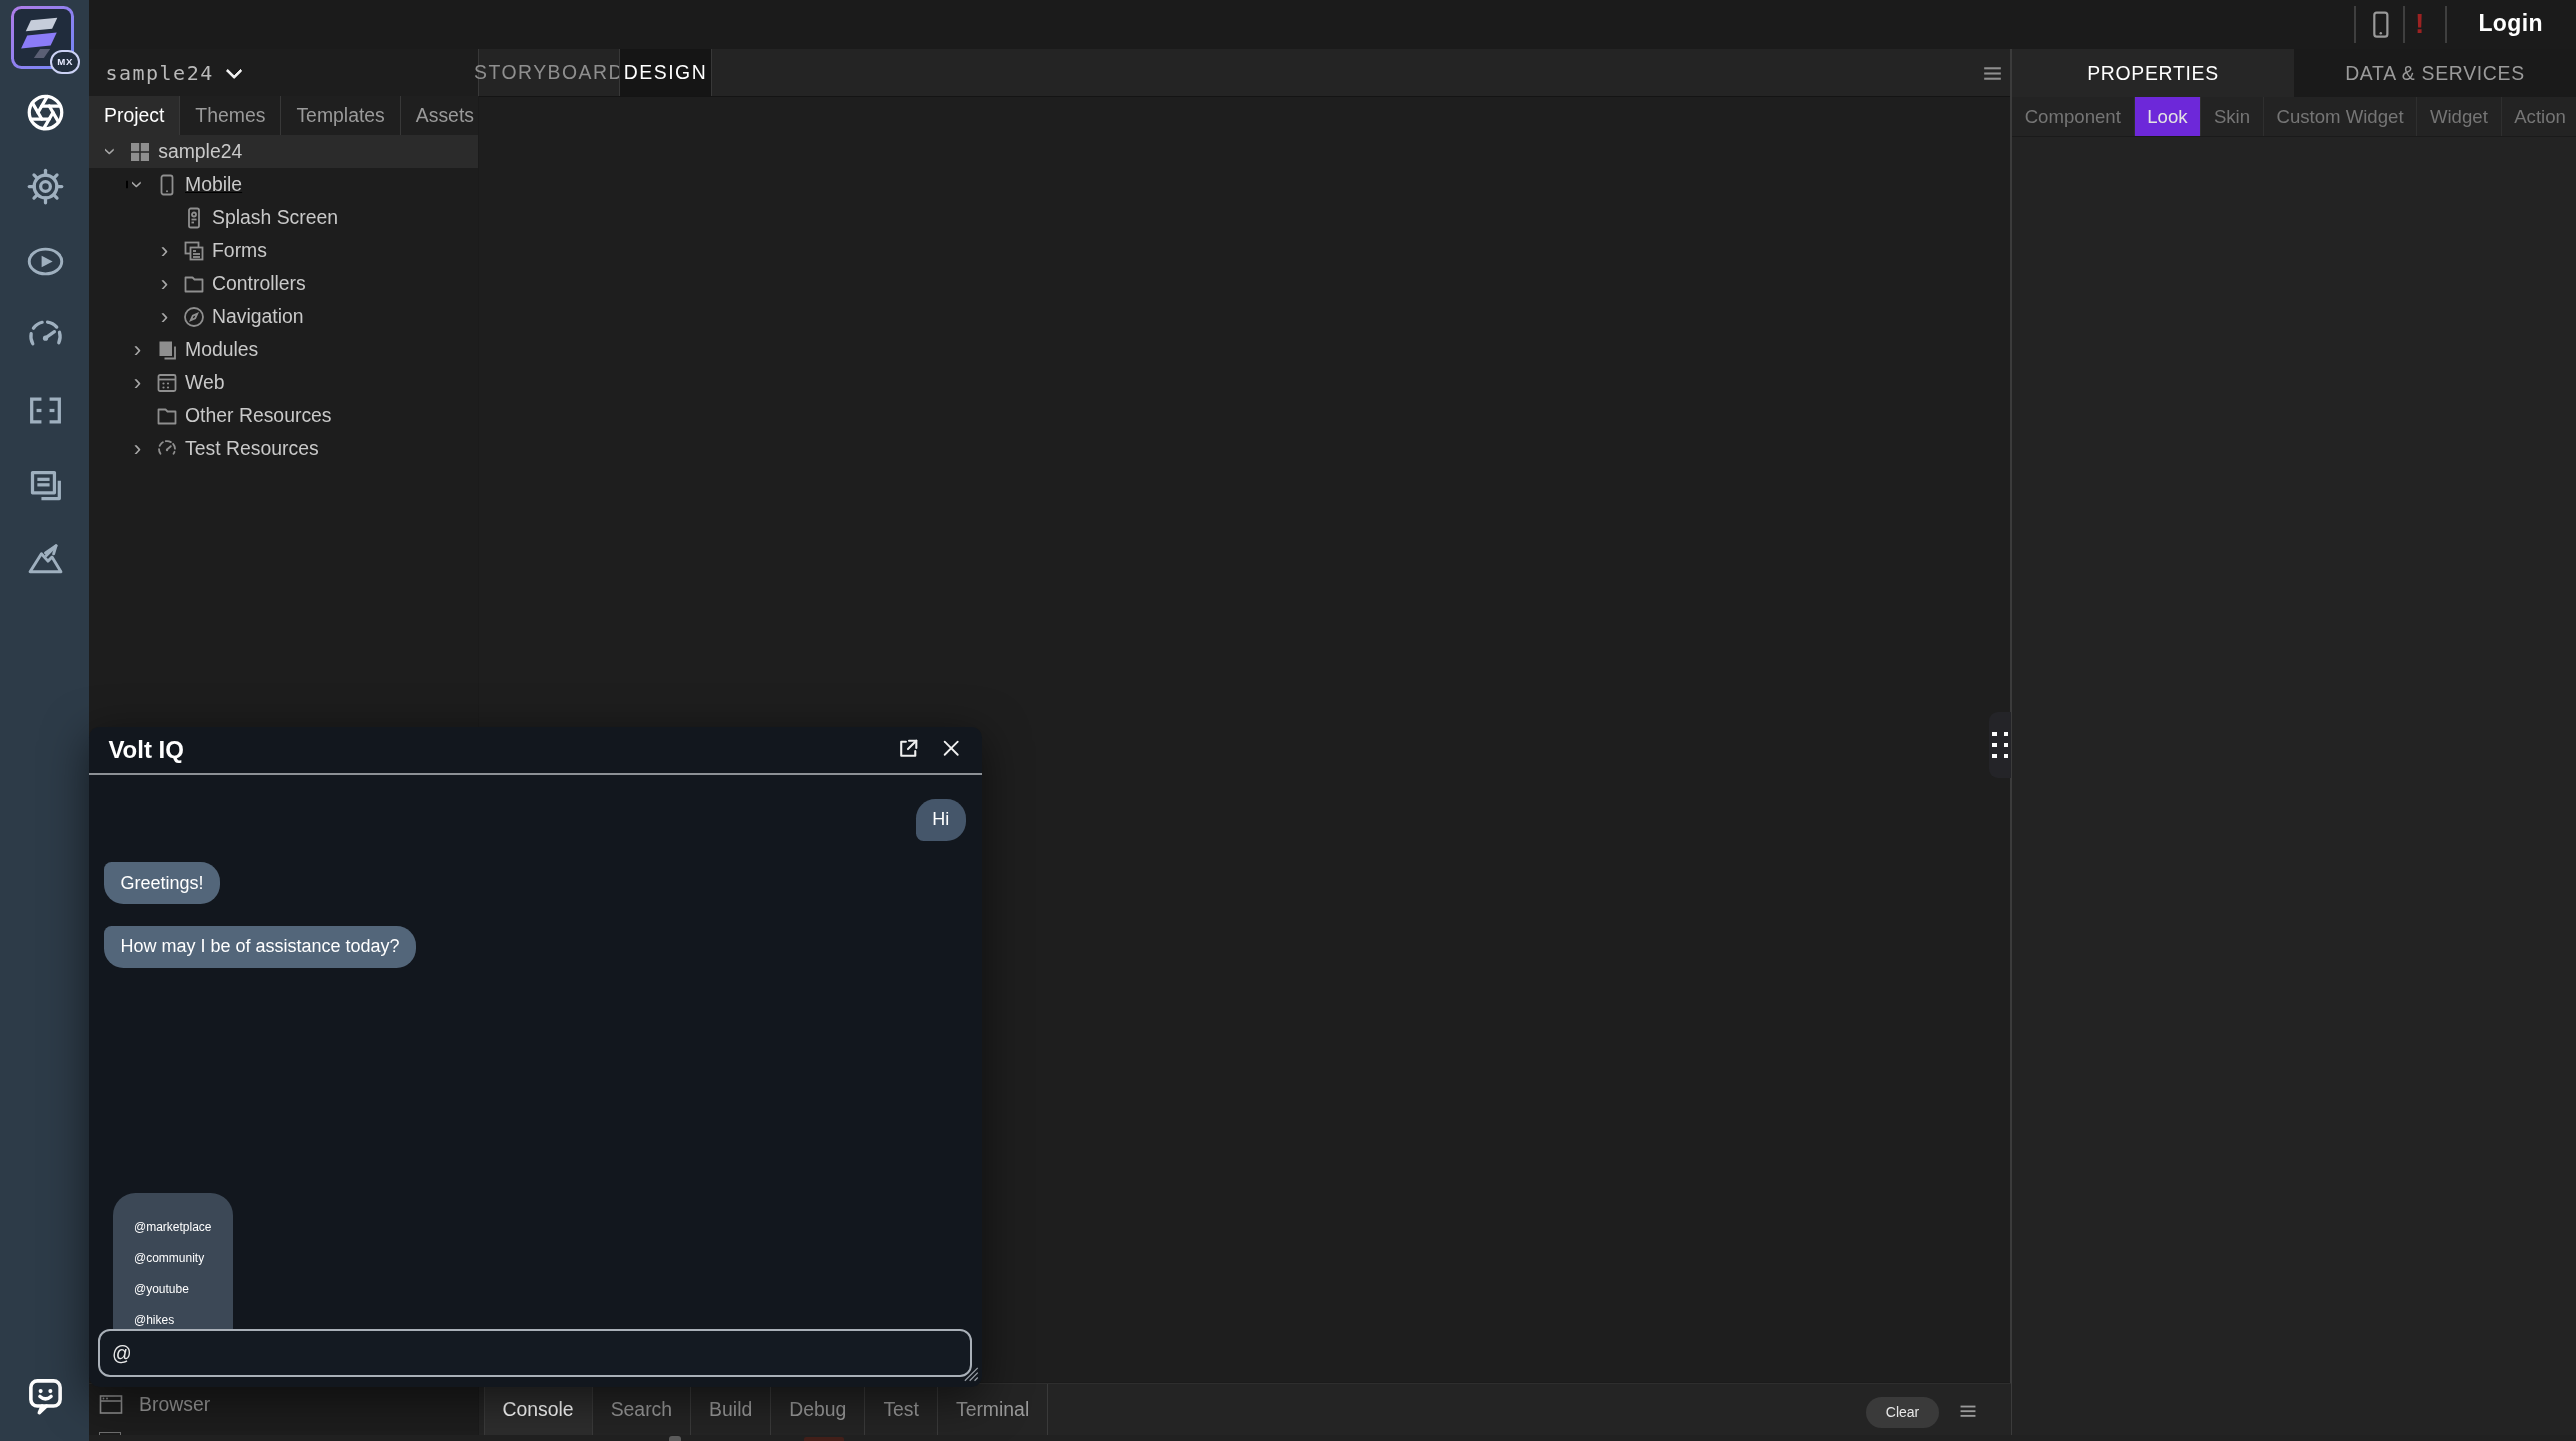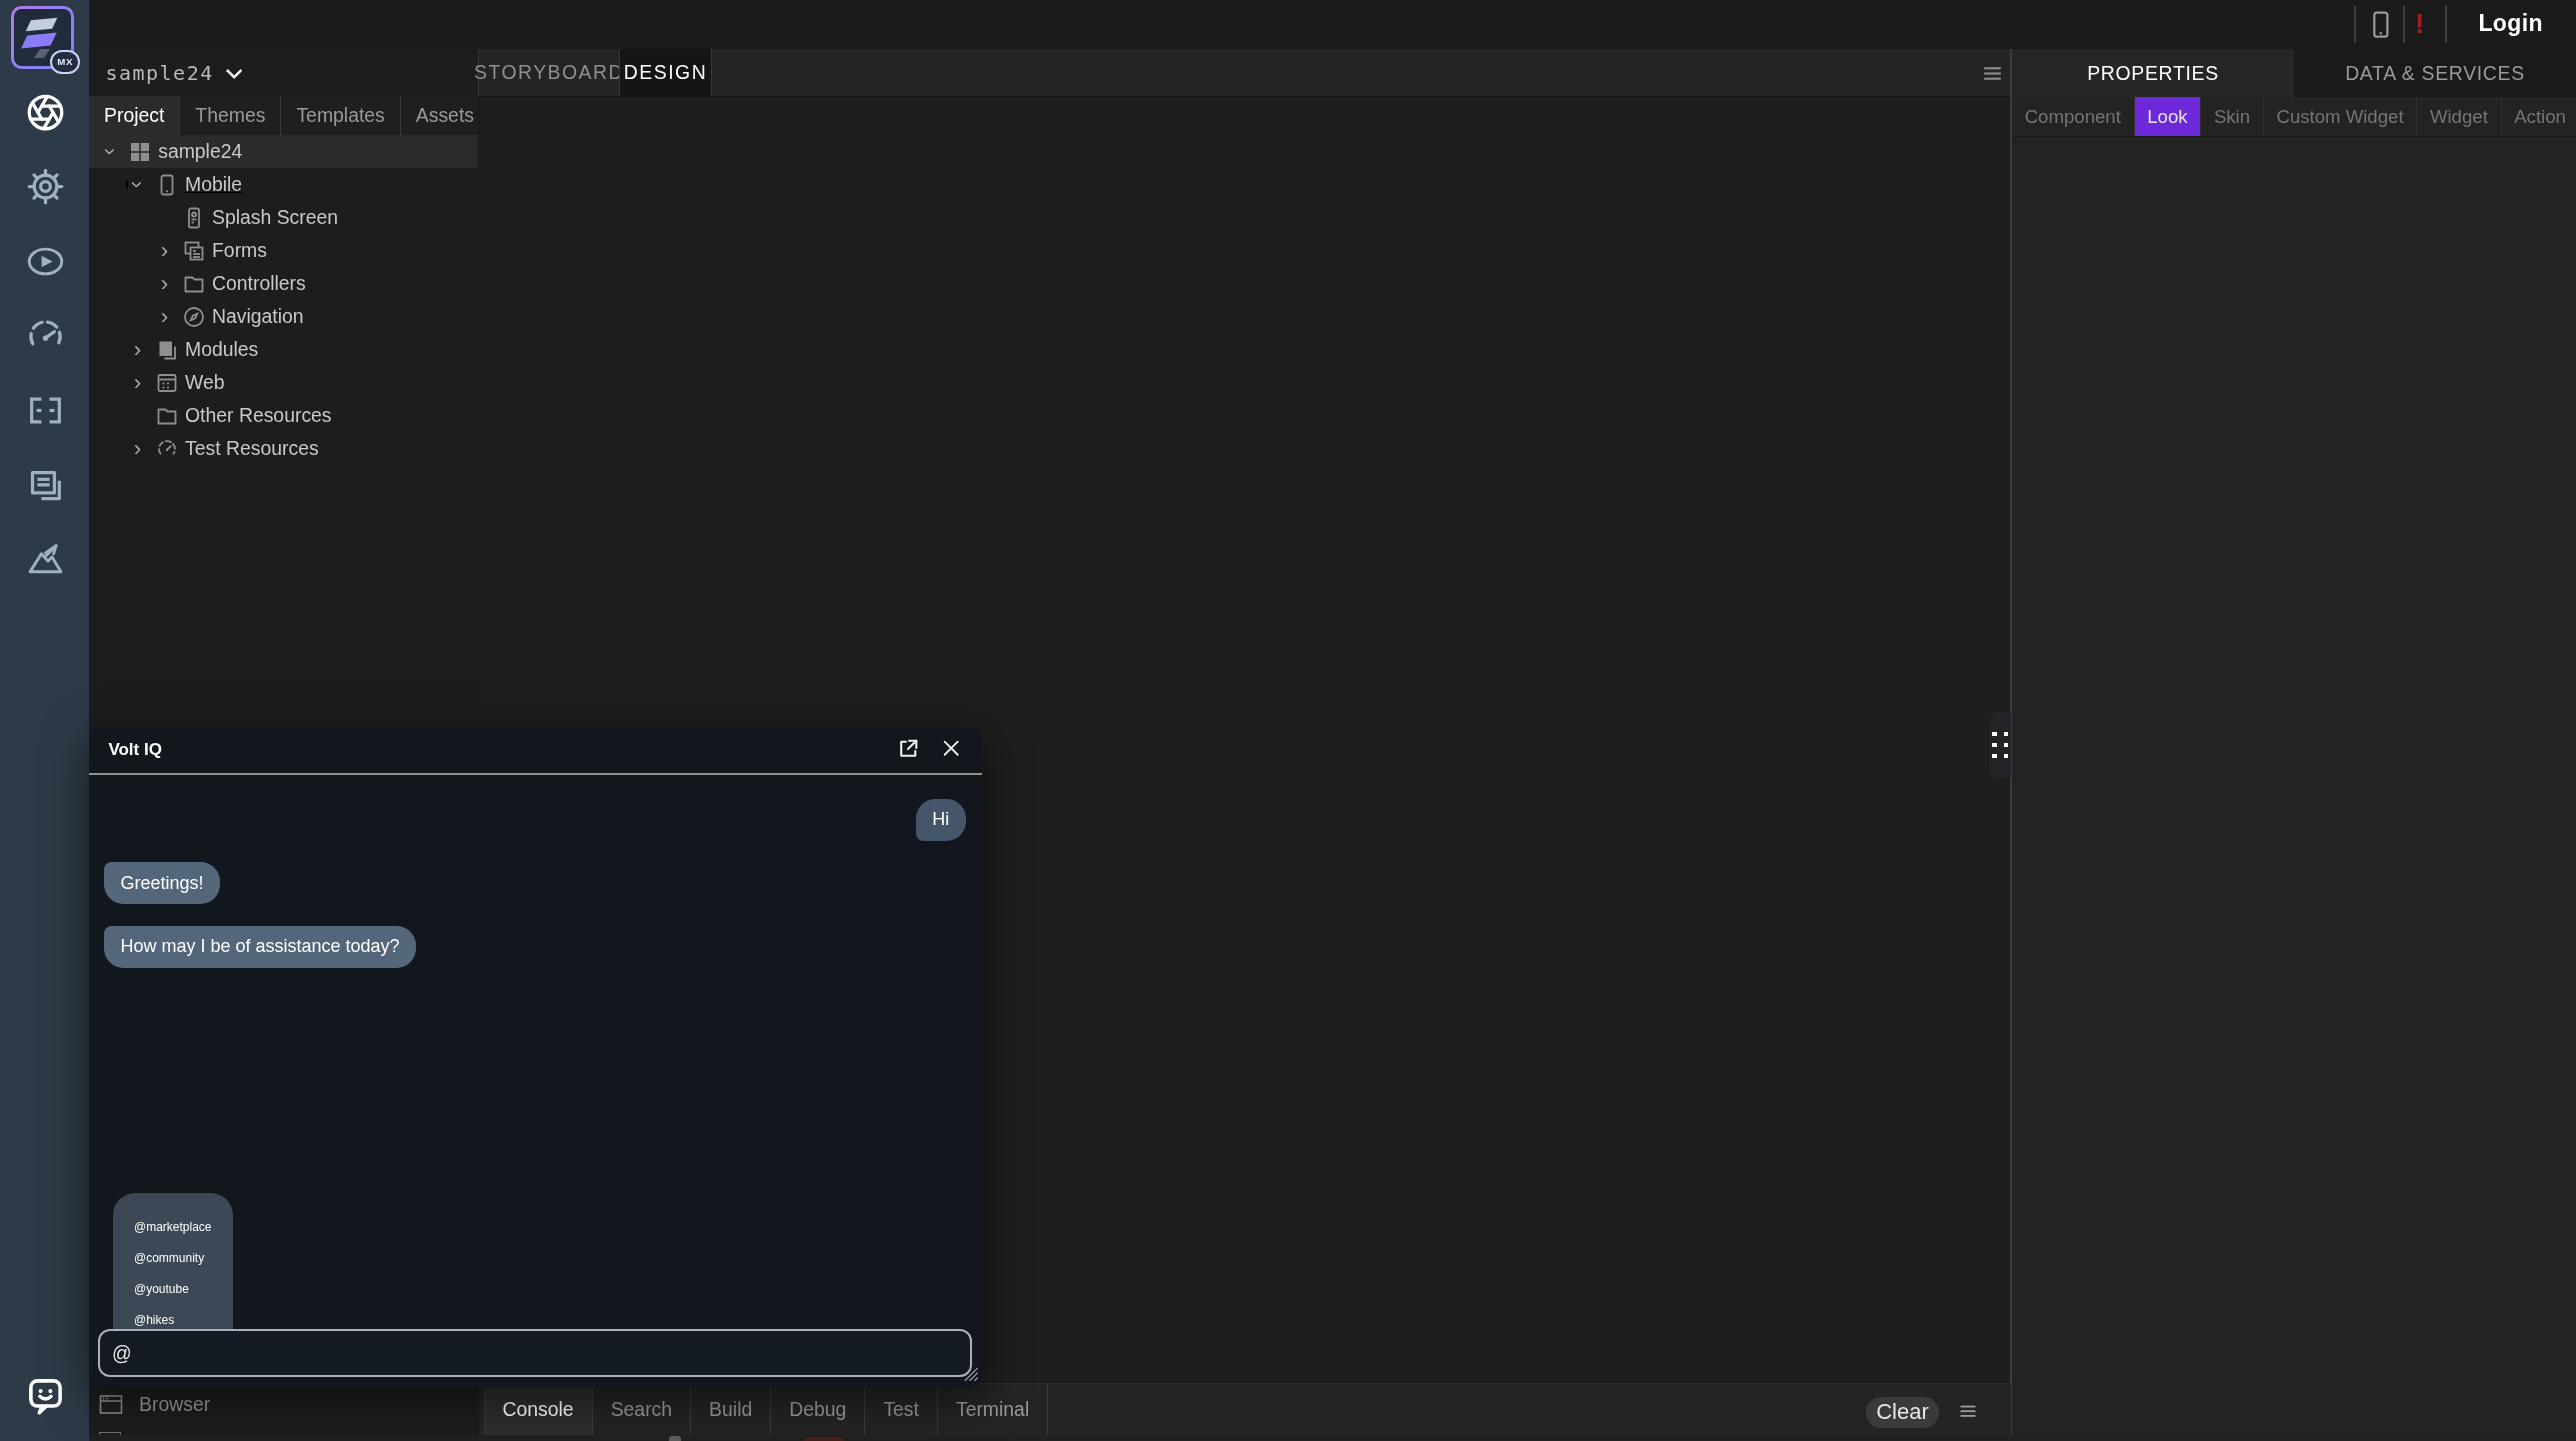--- a/index.html
+++ b/index.html
@@ -72,21 +72,21 @@
 
   
   #drag-pill { left:1989px; top:712px; width:22.4px; height:66px; background:#242428; border-radius:9px 0 0 9px;
     z-index:3; display:grid; grid-template-columns:4.5px 4.5px; grid-auto-rows:4.5px; gap:6.7px; align-content:center; justify-content:center; }
   #drag-pill i { background:#fdfdfd; }
 
   
   #voltiq { left:89px; top:727px; width:893px; height:660px; background:#12171e; border-radius:10.4px;
     box-shadow:0 10.4px 45px rgba(0,0,0,.55); z-index:10; }
   #viq-header { position:absolute; left:0; top:0; width:100%; height:46px; display:flex; align-items:center; padding:0 19.4px; }
-  #viq-title { color:#ffffff; font-size:17px; font-weight:bold; }
+  #viq-title { color:#ffffff; font-size:24px; font-weight:bold; }
   #viq-actions { margin-left:auto; display:flex; align-items:center; gap:19.4px; }
   #viq-divider { position:absolute; left:0; top:46px; width:100%; height:2.2px; background:#8d9196; }
   #viq-msgs { position:absolute; left:15px; top:48px; right:16.4px; display:flex; flex-direction:column; gap:21.6px; padding-top:24px; align-items:flex-start; }
   .bubble { color:#fff; font-size:18px; padding:10.4px 16.4px; background:#53667a; line-height:21px; }
   .bubble.bot { border-radius:7.5px 19.4px 19.4px 19.4px; }
   .bubble.user { align-self:flex-end; border-radius:19.4px 19.4px 19.4px 7.5px; background:#45566a; }
   #viq-suggest { position:absolute; left:24px; top:466px; background:#3c4856; border-radius:22.4px; padding:19.4px 21px; }
   .sug-item { color:#fff; font-size:12px; line-height:31px; }
   #viq-input { position:absolute; left:9px; top:602px; width:874px; height:48px; background:#141a22;
     border:2.2px solid #a9b0b8; border-radius:12px; color:#e8e8e8; font-size:19.4px; padding:0 12px;
@@ -98,21 +98,21 @@
   #browser-row { position:absolute; left:9.7px; top:9px; display:flex; align-items:center; gap:16.4px; }
   #browser-label { color:#9a9a9a; font-size:19.4px; }
   #browser-row2 { position:absolute; left:9.7px; top:48px; width:22.4px; height:7.5px; border:1.5px solid #6f6f6f; border-bottom:none; }
   #bbar-center { left:479px; top:1383px; width:1532px; height:52px; background:#242424; border-top:1.5px solid #2e2e2e; }
   #btabs { position:absolute; left:4.5px; top:0; height:51px; display:flex; }
   .btab { height:100%; display:flex; align-items:center; padding:0 18px; color:#9a9a9a; font-size:19.4px;
     border-right:1.5px solid #3a3a3a; }
   .btab:first-child { border-left:1.5px solid #3a3a3a;text-align:center; }
   .btab.active { background:#2d2d2d; color:#ffffff; }
   #clear-btn { position:absolute; right:72px; top:12.7px; width:73px; height:31px; background:#3a3a3a; border-radius:15.7px;
-    color:#e8e8e8; font-size:22px; display:flex; align-items:center; justify-content:center; }
+    color:#e8e8e8; font-size:14px; display:flex; align-items:center; justify-content:center; }
   #bbar-menu { position:absolute; right:31px; top:16.4px; }
   #bbar-right { left:2013px; top:1383px; width:564px; height:52px; background:#232323; }
 
   
   #bottom-strip { left:89px; top:1435px; width:2487px; height:6.7px; background:#212121; }
   #strip-blob1 { left:669px; top:1436px; width:12px; height:5.2px; background:#5d5d5d; border-radius:3px 3px 0 0; }
   #strip-blob2 { left:804px; top:1437px; width:40px; height:4.5px; background:#44201a; border-radius:2.2px 2.2px 0 0; }
 </style>
 </head>
 <body>

